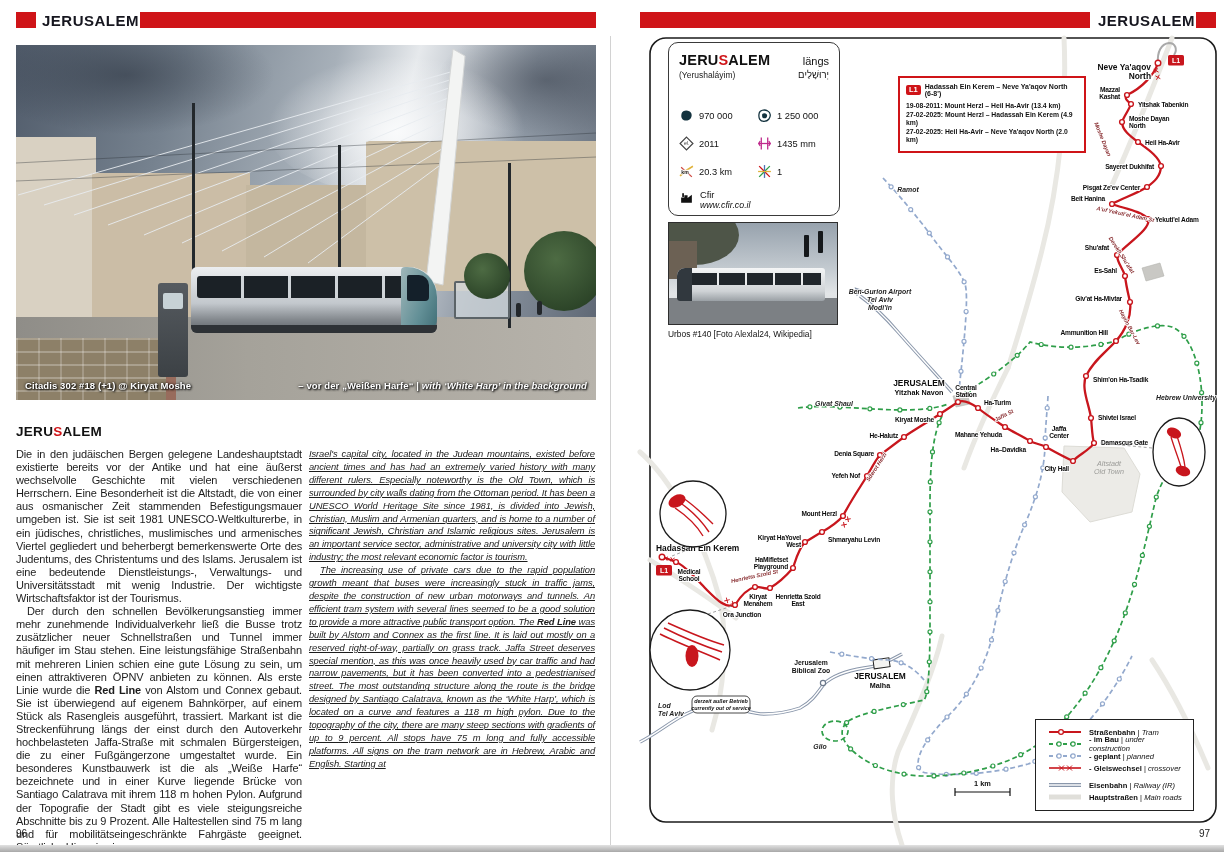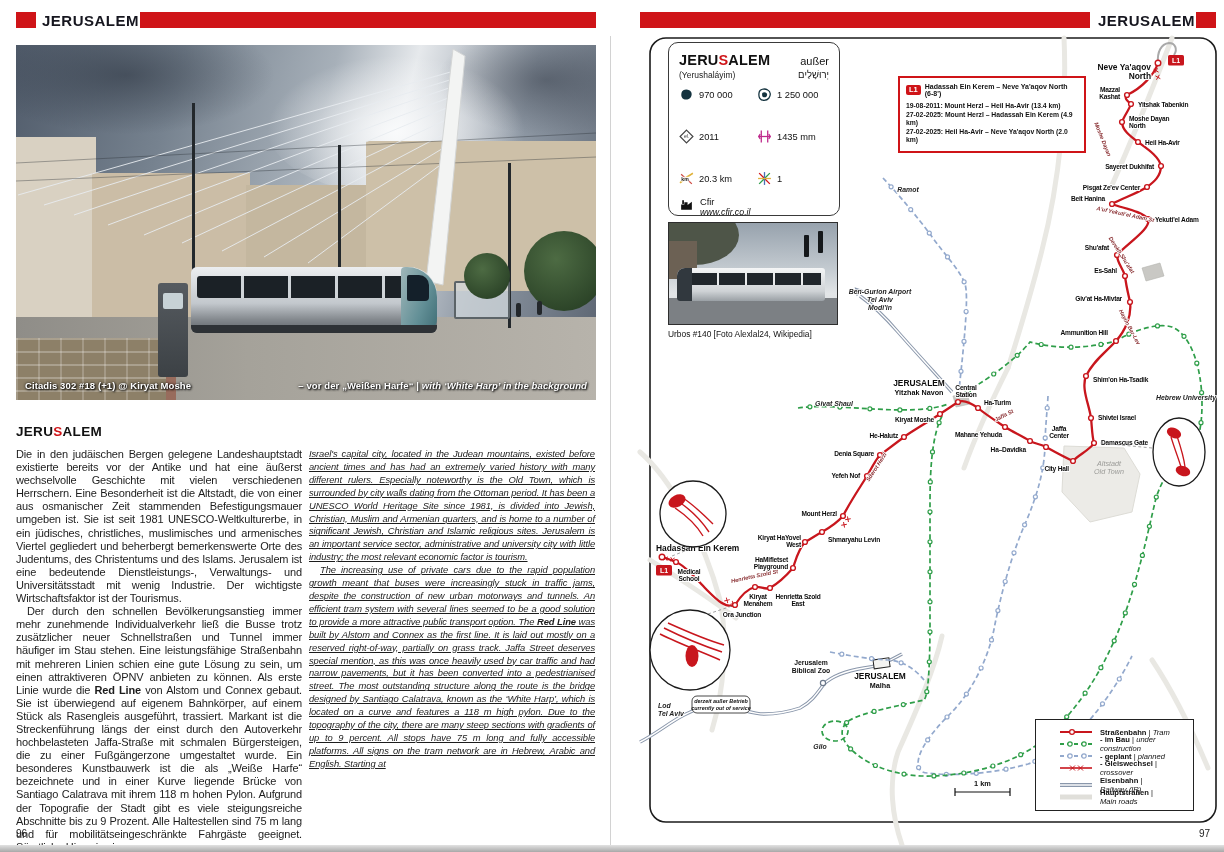--- a/index.html
+++ b/index.html
@@ -57,21 +57,21 @@
   #col-en{left:309px;font-size:9.4px;line-height:12.9px;letter-spacing:-.1px;font-style:italic;text-decoration:underline;}
   .pageno{position:absolute;top:828px;font-size:10px;color:#222;}
   
   #infobox{left:56px;top:42px;width:172px;height:174px;background:#fff;border:1.5px solid #3a3a3a;border-radius:10px;padding:9px 10px;box-sizing:border-box;}
   #infobox .row1{display:flex;justify-content:space-between;align-items:baseline;}
   #infobox .city{font-size:14.5px;font-weight:bold;color:#111;letter-spacing:.2px;}
   #infobox .ar{font-size:11px;color:#111;}
   #infobox .row2{display:flex;justify-content:space-between;align-items:baseline;margin-top:1px;}
   #infobox .translit{font-size:8.5px;color:#222;}
   #infobox .he{font-size:9.5px;color:#111;}
-  .stats{display:grid;grid-template-columns:78px 74px;row-gap:27px;margin-top:7px;}
+  .stats{display:grid;grid-template-columns:78px 74px;row-gap:13px;margin-top:28px;}
   .stat{display:flex;align-items:center;gap:5px;font-size:9.3px;color:#111;}
   .stat svg{flex:0 0 auto;}
   .oper{display:flex;align-items:flex-start;gap:6px;margin-top:11px;font-size:9.3px;color:#111;}
   .oper .site{font-style:italic;font-size:8.8px;}
   #linebox{left:286px;top:76px;width:188px;background:#fff;border:2px solid #cf1418;padding:5px 6px 6px;box-sizing:border-box;}
   .l1badge{display:inline-block;background:#cf1418;color:#fff;font-weight:bold;font-size:7.5px;
     padding:1px 3px;border-radius:2px;line-height:1;}
   #linebox .lt{display:flex;align-items:center;gap:4px;font-size:7px;font-weight:bold;color:#111;}
   #linebox .hist{margin-top:5px;font-size:6.8px;font-weight:bold;color:#111;line-height:8.6px;}
   #photo-r{left:56px;top:222px;width:170px;height:103px;border:1.5px solid #2e2e2e;box-sizing:border-box;overflow:hidden;
@@ -79,21 +79,21 @@
   #photo-r .sil1{position:absolute;left:-20px;top:-18px;width:90px;height:60px;border-radius:50%;background:#4e5548;}
   #photo-r .sil2{position:absolute;left:-6px;top:18px;width:34px;height:38px;background:#6c6154;}
   #photo-r .road{position:absolute;left:0;bottom:0;width:100%;height:26px;background:#7c8084;}
   #photo-r .tram{position:absolute;left:8px;top:45px;width:148px;height:33px;background:linear-gradient(#f4f5f6,#cfd3d6 70%,#9aa0a5);border-radius:8px 3px 3px 3px;}
   #photo-r .tband{position:absolute;left:14px;top:5px;right:4px;height:12px;background:#20262b;
     background-image:repeating-linear-gradient(to right,rgba(0,0,0,0) 0 26px,#e8eaec 26px 28px);}
   #photo-r .tnose{position:absolute;left:0;top:0;width:15px;height:100%;background:#31383e;border-radius:8px 0 0 3px;}
   #photo-r .tl{position:absolute;width:5px;height:22px;background:#15181b;border-radius:1px;}
   #cap-r{left:56px;top:329px;width:240px;font-size:8.4px;color:#111;}
   #map-svg{left:0;top:0;}
-  #legend{left:423px;top:719px;width:159px;background:#fff;border:1.5px solid #222;padding:6px 22px 7px;box-sizing:border-box;}
+  #legend{left:423px;top:719px;width:159px;background:#fff;border:1.5px solid #222;padding:6px 11px 7px;box-sizing:border-box;}
   .lg-row{display:flex;align-items:center;gap:6px;height:12px;font-size:7.6px;color:#111;}
   .lg-row.gap{margin-top:5px;}
   .lg-de{font-weight:bold;}
   .lg-en{font-style:italic;}
   .lg-sw{flex:0 0 36px;}
   
   .t-station{font:700 6.6px "Liberation Sans",sans-serif;fill:#0c0c0c;stroke:#fff;stroke-width:2px;paint-order:stroke;stroke-linejoin:round;letter-spacing:-.2px;}
   .t-station-big{font:700 8.4px "Liberation Sans",sans-serif;fill:#0c0c0c;stroke:#fff;stroke-width:2.2px;paint-order:stroke;stroke-linejoin:round;}
   .t-big{font:700 8.4px "Liberation Sans",sans-serif;fill:#0c0c0c;stroke:#fff;stroke-width:2.2px;paint-order:stroke;}
   .t-big2{font:700 7.2px "Liberation Sans",sans-serif;fill:#0c0c0c;stroke:#fff;stroke-width:2px;paint-order:stroke;}
@@ -446,21 +446,21 @@
       </g>
       <line x1="343" y1="792" x2="398" y2="792" stroke="#111" stroke-width="1.2"></line>
       <line x1="343" y1="788" x2="343" y2="796" stroke="#111" stroke-width="1.2"></line>
       <line x1="398" y1="788" x2="398" y2="796" stroke="#111" stroke-width="1.2"></line>
       <text x="370.5" y="786" class="t-scale" text-anchor="middle">1 km</text>
     </svg>
 
   <div id="infobox" class="abs">
     <div class="row1">
       <span class="city"><span>JERU</span><span class="accent">S</span><span>ALEM</span></span>
-      <span class="ar">außer</span>
+      <span class="ar">längs</span>
     </div>
     <div class="row2">
       <span class="translit">(Yerushaláyim)</span>
       <span class="he">יְרוּשָׁלַיִם</span>
     </div>
     <div class="stats">
       <div class="stat">
         <svg width="15" height="15" viewBox="0 0 14 14">
             <path d="M2.5,5 C3,2.5 7,1.5 9.5,3 C12,4.2 12.5,7 11,9.5 C9.5,12 5,12.5 3.2,10.5 C1.8,9 2,6.8 2.5,5 Z" fill="#14333f"></path>
           </svg>

